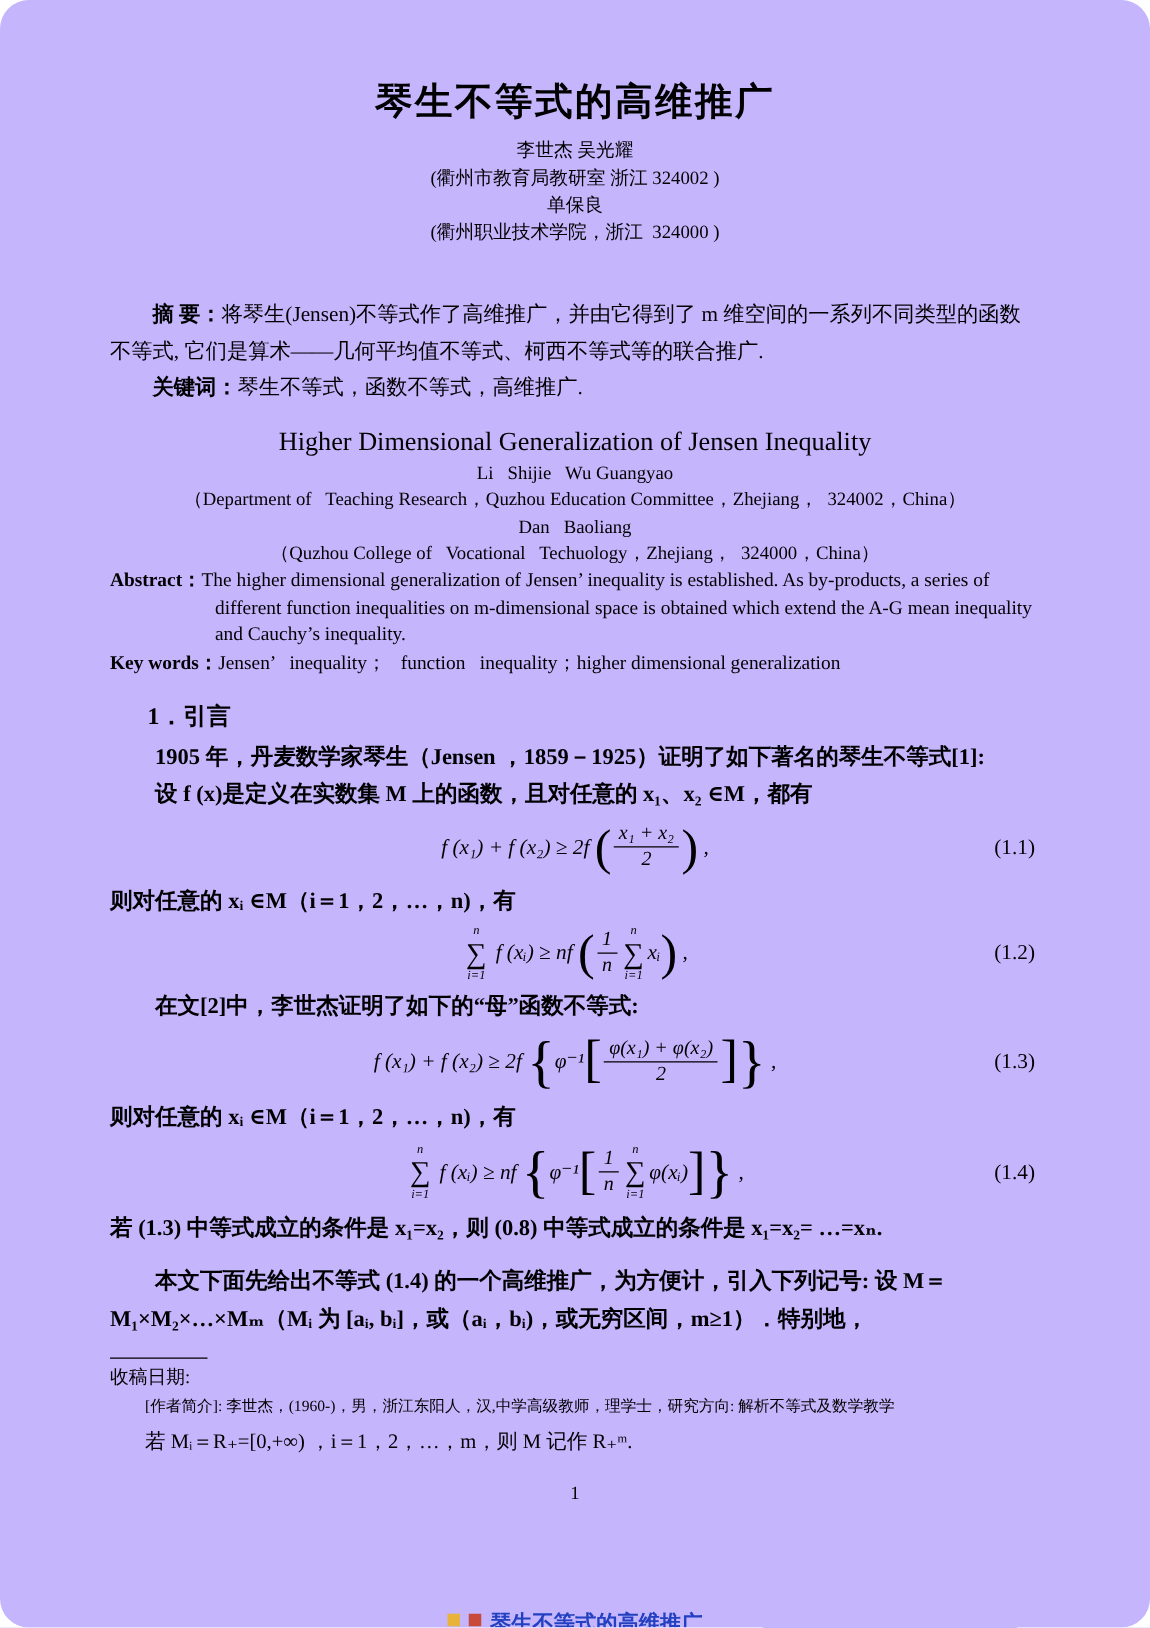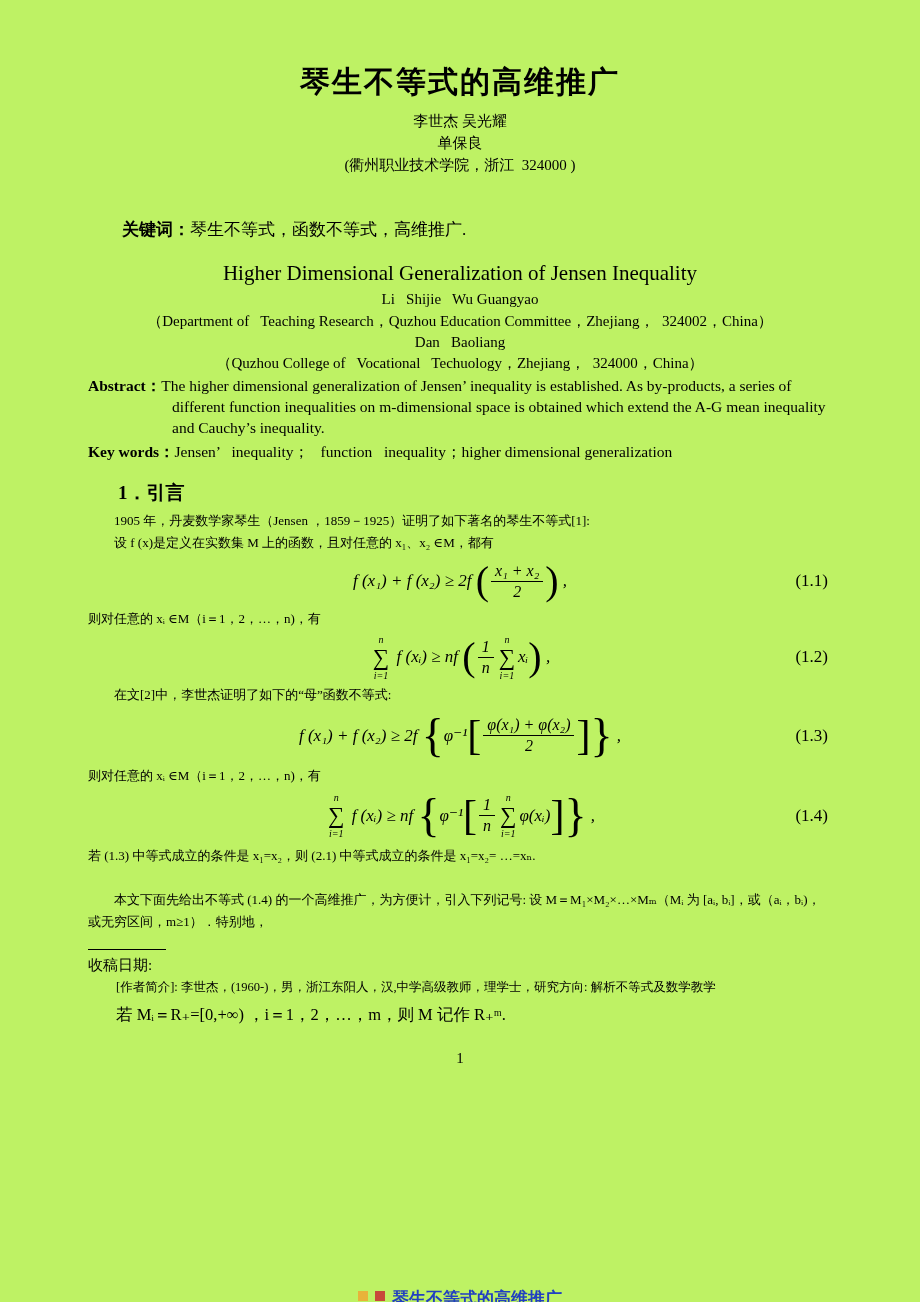--- a/index.html
+++ b/index.html
@@ -1,25 +1,26 @@
 <!DOCTYPE html>
 <html><head>
 <meta charset="utf-8">
 <style>
   html, body { margin: 0; padding: 0; background: #ffffff; }
   .page {
     position: relative;
     width: 920px; height: 1302px;
     margin: 0 auto;
-    background: #bef264;
+    background: #c4b5fd;
     color: #000;
     font-family: "Liberation Serif", "DejaVu Serif", serif;
     box-sizing: border-box;
     padding: 62px 88px 0 88px;
     overflow: hidden;
+    border-radius: 23px;
   }
   .c { text-align: center; }
   .pre { white-space: pre-wrap; }
 
   .title-cn {
     font-size: 30px; font-weight: bold; letter-spacing: 2px;
     line-height: 1.3; margin: 0 0 10px 0;
   }
   .auth-line { font-size: 15px; line-height: 1.45; }
 
@@ -29,22 +30,22 @@
 
   .title-en { font-size: 21px; line-height: 1.35; margin: 14px 0 2px 0; font-weight: normal; }
   .auth-en { font-size: 15px; line-height: 1.42; }
 
   .abs-en { margin-top: 0; font-size: 15.5px; line-height: 1.38; }
   .abs-en .hang { padding-left: 84px; text-indent: -84px; margin: 0; }
   .kw-en { margin: 2px 0 0 0; }
 
   .sec-h { font-size: 19px; font-weight: bold; margin: 18px 0 4px 30px; }
 
-  .para { font-size: 13px; line-height: 1.7; margin: 0; }
-  .gap-top { margin-top: 22px; }
+  .para { font-size: 18px; line-height: 1.7; margin: 0; font-weight: bold; }
+  .gap-top { margin-top: 12px; }
 
   
   .eq-row {
     position: relative;
     display: flex; justify-content: center; align-items: center;
     min-height: 52px; margin: 1px 0;
   }
   .eq-label {
     position: absolute; right: 4px; top: 50%; transform: translateY(-50%);
     font-style: normal; font-size: 17px;
@@ -81,24 +82,26 @@
   .f-icon-red { background: #c84a3a; }
   .f-link { color: #2240c0; font-size: 17px; font-weight: bold; text-decoration: underline; line-height: 1.2; }
 </style>
 </head>
 <body>
 
 <div class="page">
 
   <h1 class="title-cn c">琴生不等式的高维推广</h1>
   <div class="auth-line c pre">李世杰 吴光耀</div>
+  <div class="auth-line c pre">(衢州市教育局教研室 浙江 324002 )</div>
   <div class="auth-line c pre">单保良</div>
   <div class="auth-line c pre">(衢州职业技术学院，浙江  324000 )</div>
 
   <div class="abs-cn">
+    <p class="ind2"><b>摘  要：</b><span>将琴生(Jensen)不等式作了高维推广，并由它得到了 m 维空间的一系列不同类型的函数不等式, 它们是算术——几何平均值不等式、柯西不等式等的联合推广.</span></p>
     <p class="ind2"><b>关键词：</b><span>琴生不等式，函数不等式，高维推广.</span></p>
   </div>
 
   <div class="title-en c">Higher Dimensional Generalization of Jensen Inequality</div>
   <div class="auth-en c pre">Li   Shijie   Wu Guangyao</div>
   <div class="auth-en c pre">（Department of   Teaching Research，Quzhou Education Committee，Zhejiang，  324002，China）</div>
   <div class="auth-en c pre">Dan   Baoliang</div>
   <div class="auth-en c pre">（Quzhou College of   Vocational   Techuology，Zhejiang，  324000，China）</div>
 
   <div class="abs-en">
@@ -194,21 +197,21 @@
         <span class="slim">i=1</span>
       </span>
       <span class="tok">φ(xᵢ)</span>
       <span class="d dbrack">]</span>
       <span class="d dbrace">}</span>
       <span class="tok"> ,</span>
     </span>
     <span class="eq-label">(1.4)</span>
   </div>
 
-  <p class="para">若 (1.3) 中等式成立的条件是 x₁=x₂，则 (2.1) 中等式成立的条件是 x₁=x₂= …=xₙ.</p>
+  <p class="para">若 (1.3) 中等式成立的条件是 x₁=x₂，则 (0.8) 中等式成立的条件是 x₁=x₂= …=xₙ.</p>
   <p class="para ind2 gap-top">本文下面先给出不等式 (1.4) 的一个高维推广，为方便计，引入下列记号: 设 M＝M₁×M₂×…×Mₘ（Mᵢ 为 [aᵢ, bᵢ]，或（aᵢ，bᵢ)，或无穷区间，m≥1）．特别地，</p>
 
   <hr class="fn-rule">
   <p class="fn-date">收稿日期:</p>
   <p class="fn-bio">[作者简介]: 李世杰，(1960-)，男，浙江东阳人，汉,中学高级教师，理学士，研究方向: 解析不等式及数学教学</p>
   <p class="fn-note">若 Mᵢ＝R₊=[0,+∞) ，i＝1，2，…，m，则 M 记作 R₊ᵐ.</p>
 
   <div class="page-num">1</div>
 
   <div class="footer-strip">

